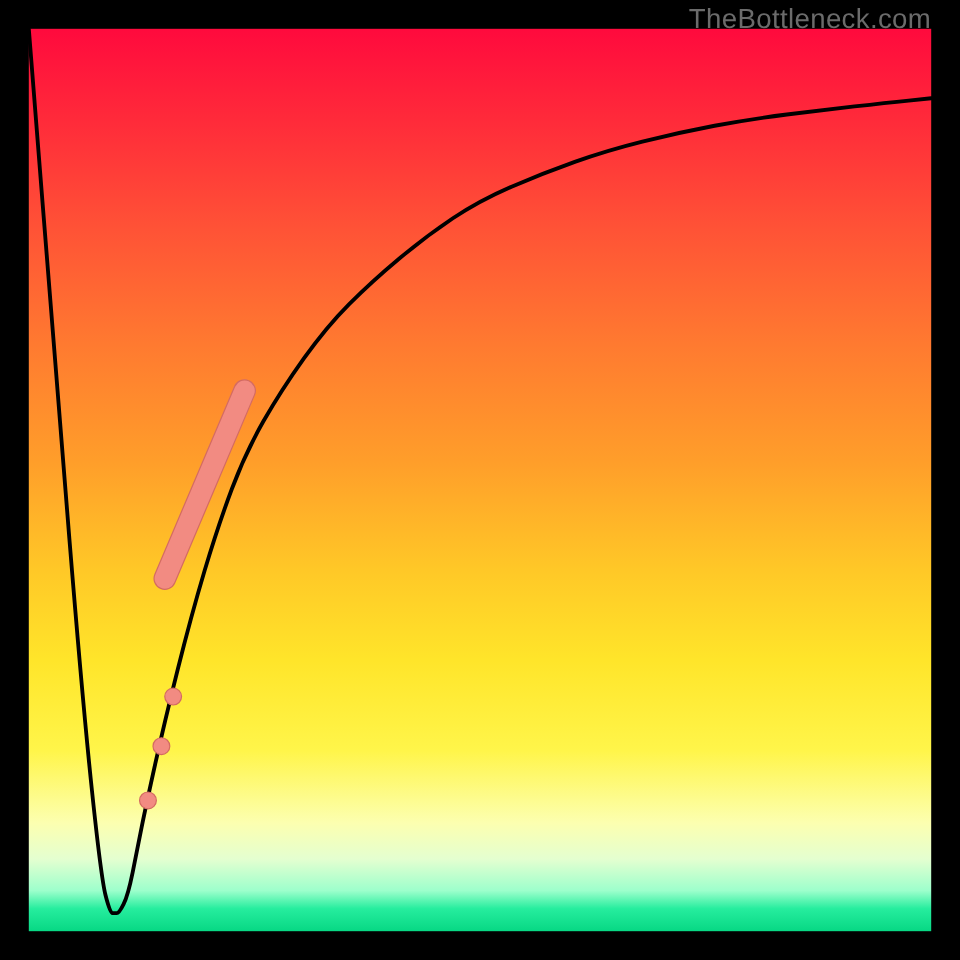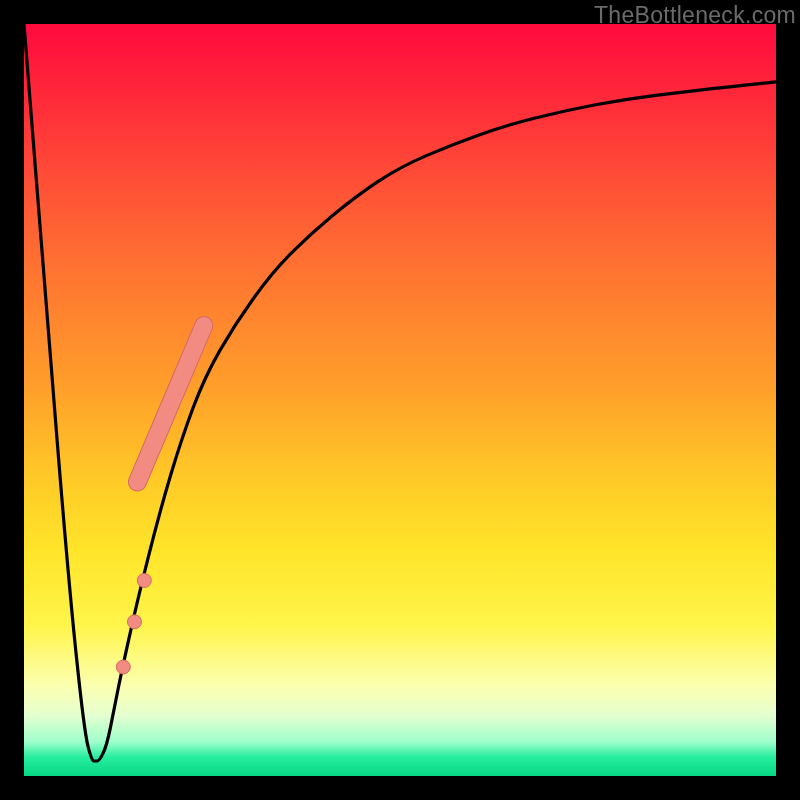--- a/index.html
+++ b/index.html
@@ -36,21 +36,21 @@
       #fcffb0 88%,
       #e4ffd0 92%,
       #9dffcc 95.5%,
       #26ed9e 97.5%,
       #07d884 100%
     );
   }
   .watermark {
     position: absolute;
     top: 2px;
-    right: 4px;
+    right: 24px;
     color: #6b6b6b;
     font-size: 23px;
     font-weight: 500;
     letter-spacing: 0.3px;
     user-select: none;
     margin-left: 44px;
   }
   svg.curve-layer {
     position: absolute;
     left: 0;

